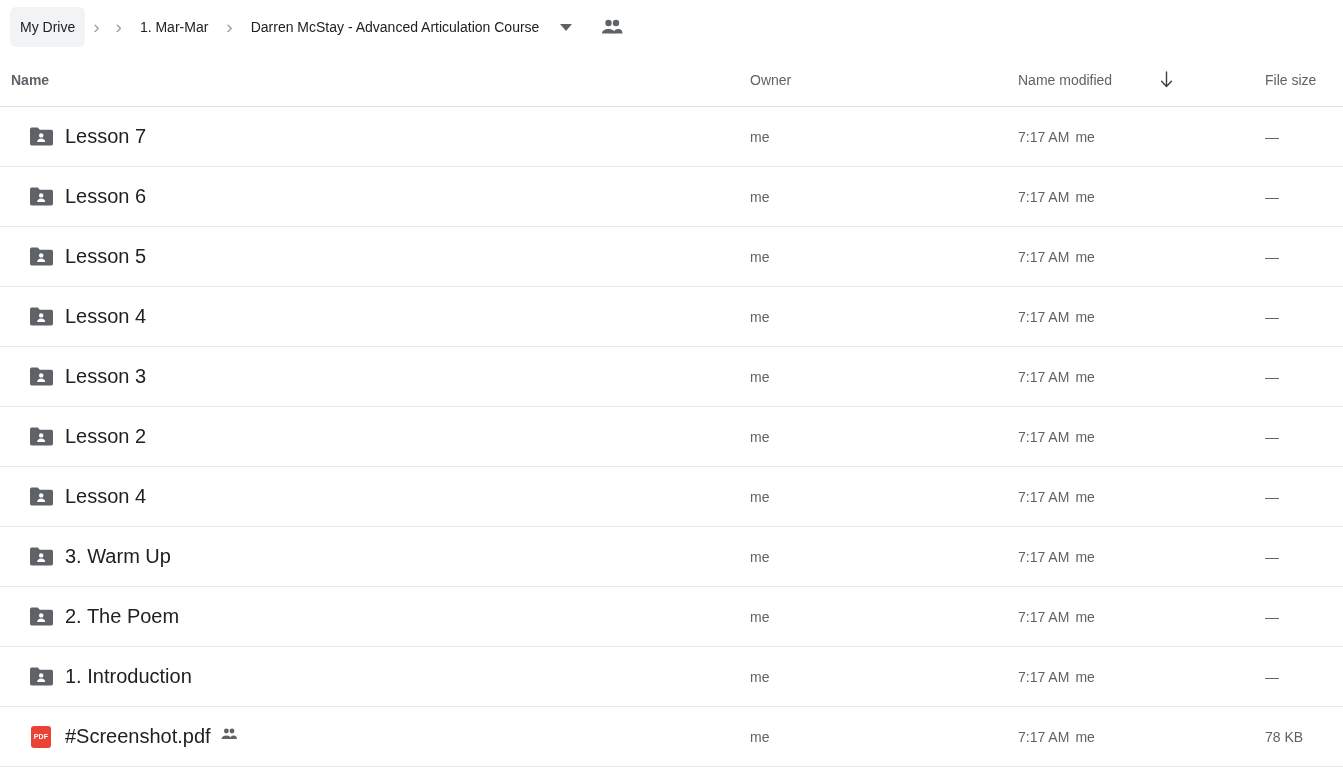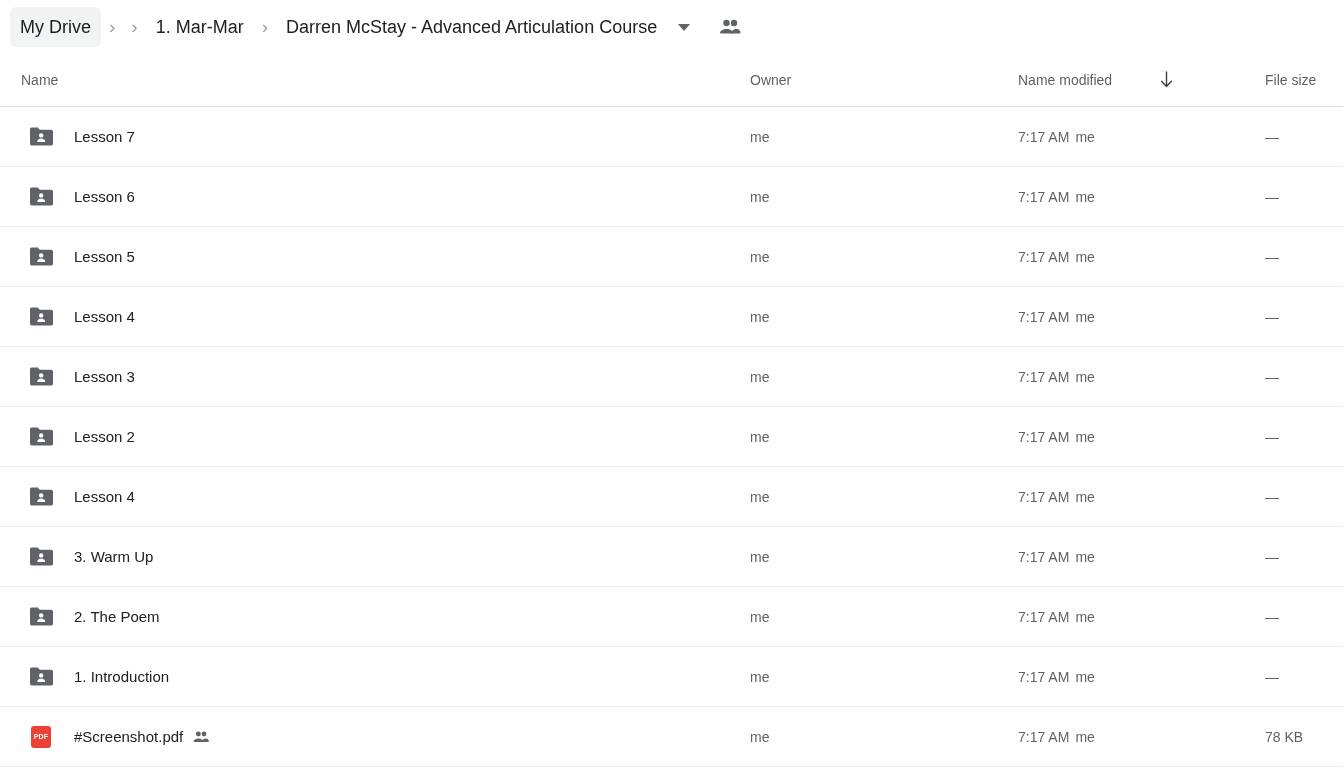--- a/index.html
+++ b/index.html
@@ -17,21 +17,21 @@
 
   
   .breadcrumb-bar {
     height: 54px;
     display: flex;
     align-items: center;
     padding: 0 0 0 10px;
     background: #ffffff;
   }
   .crumb {
-    font-size: 18px;
+    font-size: 14px;
     color: #202124;
     white-space: nowrap;
     padding: 5px 10px;
     border-radius: 6px;
     line-height: 30px;
     cursor: pointer;
   }
   .crumb.is-root {
     background: #f1f3f4;
   }
@@ -70,21 +70,21 @@
   
   .col-header {
     height: 53px;
     display: flex;
     align-items: center;
     border-bottom: 1px solid #e0e0e0;
     font-size: 14px;
     color: #5f6368;
     position: relative;
   }
-  .col-name      { position: absolute; left: 21px;  }
+  .col-name      { position: absolute; left: 11px; font-weight: bold;  }
   .col-owner     { position: absolute; left: 750px; }
   .col-modified  { position: absolute; left: 1018px;}
   .col-sort      { position: absolute; left: 1156px; width: 20px; height: 20px; display: flex; align-items: center; justify-content: center; cursor: pointer;}
   .col-sort svg  { display: block; }
   .col-filesize  { position: absolute; left: 1265px;}
 
   
   .rows { }
   .row {
     height: 60px;
@@ -101,22 +101,22 @@
     width: 24px;
     height: 24px;
     display: flex;
     align-items: center;
     justify-content: center;
   }
   .cell-icon svg { display: block; }
 
   .cell-name {
     position: absolute;
-    left: 74px;
-    font-size: 15px;
+    left: 65px;
+    font-size: 20px;
     color: #202124;
     display: flex;
     gap: 9px;
     white-space: nowrap;
   }
   .name-share-icon {
     width: 18px;
     height: 18px;
     display: inline-flex;
     align-items: center;

